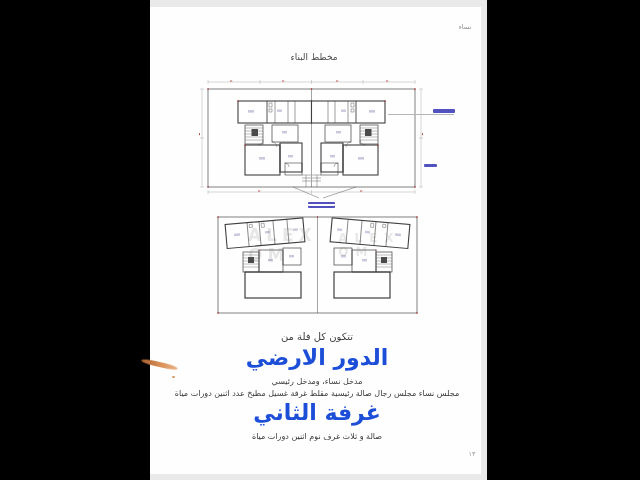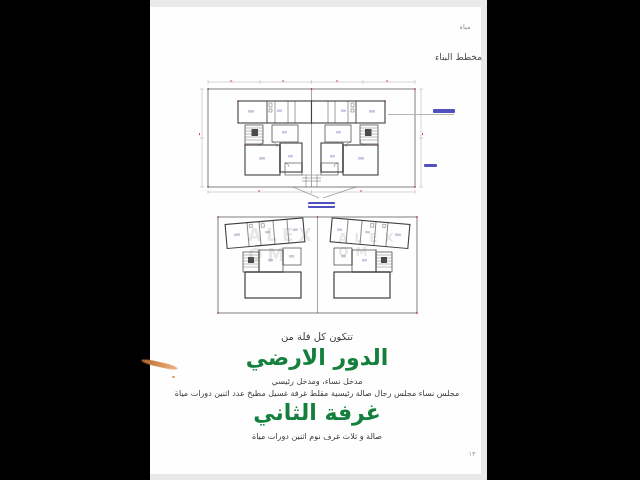--- a/index.html
+++ b/index.html
@@ -6,21 +6,21 @@
   html,body { width:640px; height:480px; overflow:hidden; }
   body { background:#000; position:relative; font-family:"DejaVu Sans", sans-serif; }
 
   .page { position:absolute; left:150px; top:0; width:337px; height:480px;
           background:#e9e9e9; }
   .page-inner { position:absolute; left:0; top:7px; right:6px; bottom:6px;
                 background:#fefefe; }
 
   .running-head { position:absolute; top:23px; left:298px; width:34px;
                   text-align:center; font-size:6.5px; color:#8f8f8f; direction:rtl; }
-  .doc-title { position:absolute; top:52px; left:12px; width:320px; text-align:right;
+  .doc-title { position:absolute; top:52px; left:4px; width:320px; text-align:center;
                font-size:9px; color:#4a4a4a; direction:rtl; }
 
   svg.plan { position:absolute; }
   .plan-ground { left:48px; top:78px; width:226px; height:122px; }
   .plan-second { left:65px; top:210px; width:210px; height:110px; }
 
   .ann-bar { position:absolute; background:#3232b4; opacity:.85; border-radius:1px; }
   .ann-1 { left:283px; top:109px; width:22px; height:3.5px; }
   .ann-1-line { position:absolute; left:238px; top:114px; width:66px; height:1px;
                 background:#b5b5b5; }
@@ -31,41 +31,41 @@
   .watermark { position:absolute; left:98px; top:223px; width:172px; height:44px;
                display:flex; flex-direction:row; align-items:center; justify-content:center;
                opacity:.16; color:#6d6d6d; filter:blur(.4px); pointer-events:none;
                font-weight:bold; letter-spacing:5px; }
   .watermark .wm1 { font-size:17px; }
   .watermark .wm2 { font-size:12px; letter-spacing:7px; }
 
   .textblock { position:absolute; top:331px; left:4px; width:326px;
                text-align:center; direction:rtl; color:#333; }
   .tb-intro  { font-size:10px; color:#3d3d3d; margin-bottom:4px; }
-  .tb-head   { font-size:22px; line-height:1.05; font-weight:bold; color:#15803d;
+  .tb-head   { font-size:22px; line-height:1.05; font-weight:bold; color:#1d4ed8;
                margin-bottom:8px; }
   .tb-small  { font-size:8px; color:#383838; margin-bottom:3px; }
   .tb-head2  { margin-top:3px; }
 
   .page-num { position:absolute; left:280px; top:450px; width:20px; text-align:center;
               font-size:6.5px; color:#9a9a9a;margin-left:32px; }
 
   .pen-mark { position:absolute; left:-9px; top:362px; width:37px; height:5px;
               background:linear-gradient(90deg,#a8602f,#d98f55,#eab184);
               transform:rotate(13deg); border-radius:50%/70%; filter:blur(.3px); }
   .pen-dot { position:absolute; left:22px; top:376px; width:2.5px; height:2px;
              background:#d89a62; border-radius:50%; }
 </style>
 </head>
 <body>
 
 <div class="page">
   <div class="page-inner"></div>
 
-  <div class="running-head">مياة</div>
+  <div class="running-head">نساء</div>
   <div class="doc-title">مخطط البناء</div>
 
   <svg class="plan plan-ground" viewBox="0 0 226 122">
 
     <g stroke="#9a9a9a" stroke-width="0.4">
       <line x1="10" y1="4" x2="217" y2="4"></line>
       <line x1="10" y1="2" x2="10" y2="6"></line>
         <line x1="62" y1="2" x2="62" y2="6"></line>
       <line x1="113.5" y1="2" x2="113.5" y2="6"></line>
         <line x1="165" y1="2" x2="165" y2="6"></line>

